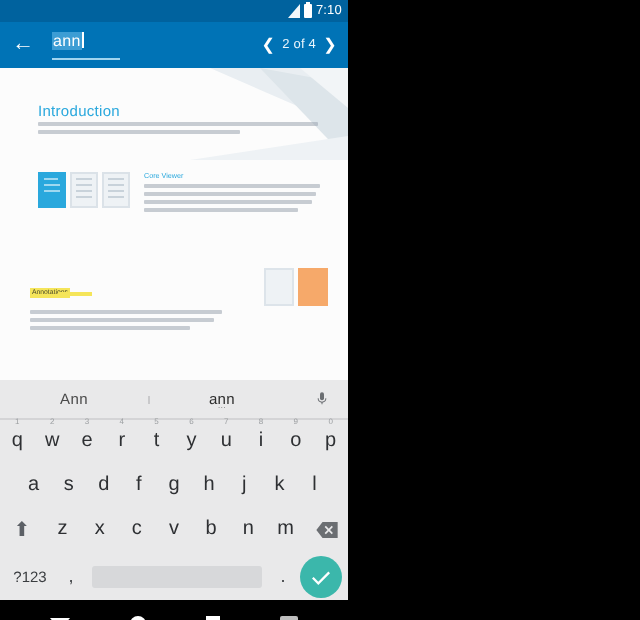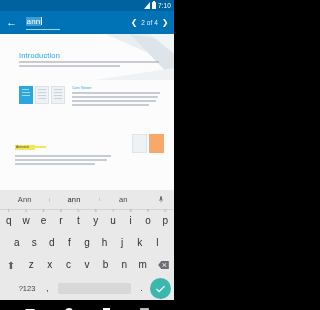--- a/index.html
+++ b/index.html
@@ -104,21 +104,21 @@
   .key sup {
     position: absolute; top: -7px; left: 50%; transform: translateX(-50%);
     font-size: 4px; color: #9b9ea1;
   }
   .krow.r2 { padding: 0 8px; }
   .krow.r3 .key { flex: 1; }
   .sidekey { width: 22px; display: flex; align-items: center; justify-content: center; }
   .shift { font-size: 10px; color: #5c6066; }
   .bksp svg { width: 11px; height: 8px; }
   .krow.r4 { height: 24px; padding: 0 3px; gap: 2px; }
-  .k123 { width: 24px; font-size: 7.5px; color: #3a3d40; text-align: center; margin-left: 12px; }
+  .k123 { width: 24px; font-size: 7.5px; color: #3a3d40; text-align: center; }
   .kcomma, .kperiod { width: 13px; font-size: 9px; color: #3a3d40; text-align: center; }
   .space {
     flex: 1; height: 11px; background: #d7d8da; border-radius: 1.5px; margin: 0 2px;
   }
   .enter {
     width: 21px; height: 21px; border-radius: 50%; background: #3bb7ab;
     display: flex; align-items: center; justify-content: center;
   }
   .enter svg { width: 11px; height: 9px; }
 
@@ -221,21 +221,20 @@
   </div>
 
   <div class="kb">
 
     <div class="suggest">
       <div class="sug">Ann</div>
       <div class="sug center">
         <span>ann</span>
         <span class="dots">⋯</span>
       </div>
-      <div class="sug">an</div>
       <div class="mic">
         <svg viewBox="0 0 24 24" fill="#6b6e72">
           <path d="M12 14a3 3 0 0 0 3-3V5a3 3 0 0 0-6 0v6a3 3 0 0 0 3 3z"></path>
           <path d="M17 11a5 5 0 0 1-10 0H5.5a6.5 6.5 0 0 0 5.75 6.45V20h1.5v-2.55A6.5 6.5 0 0 0 18.5 11H17z"></path>
         </svg>
       </div>
     </div>
 
     <div class="krow r1">
       <div class="key"><sup>1</sup><span>q</span></div>

